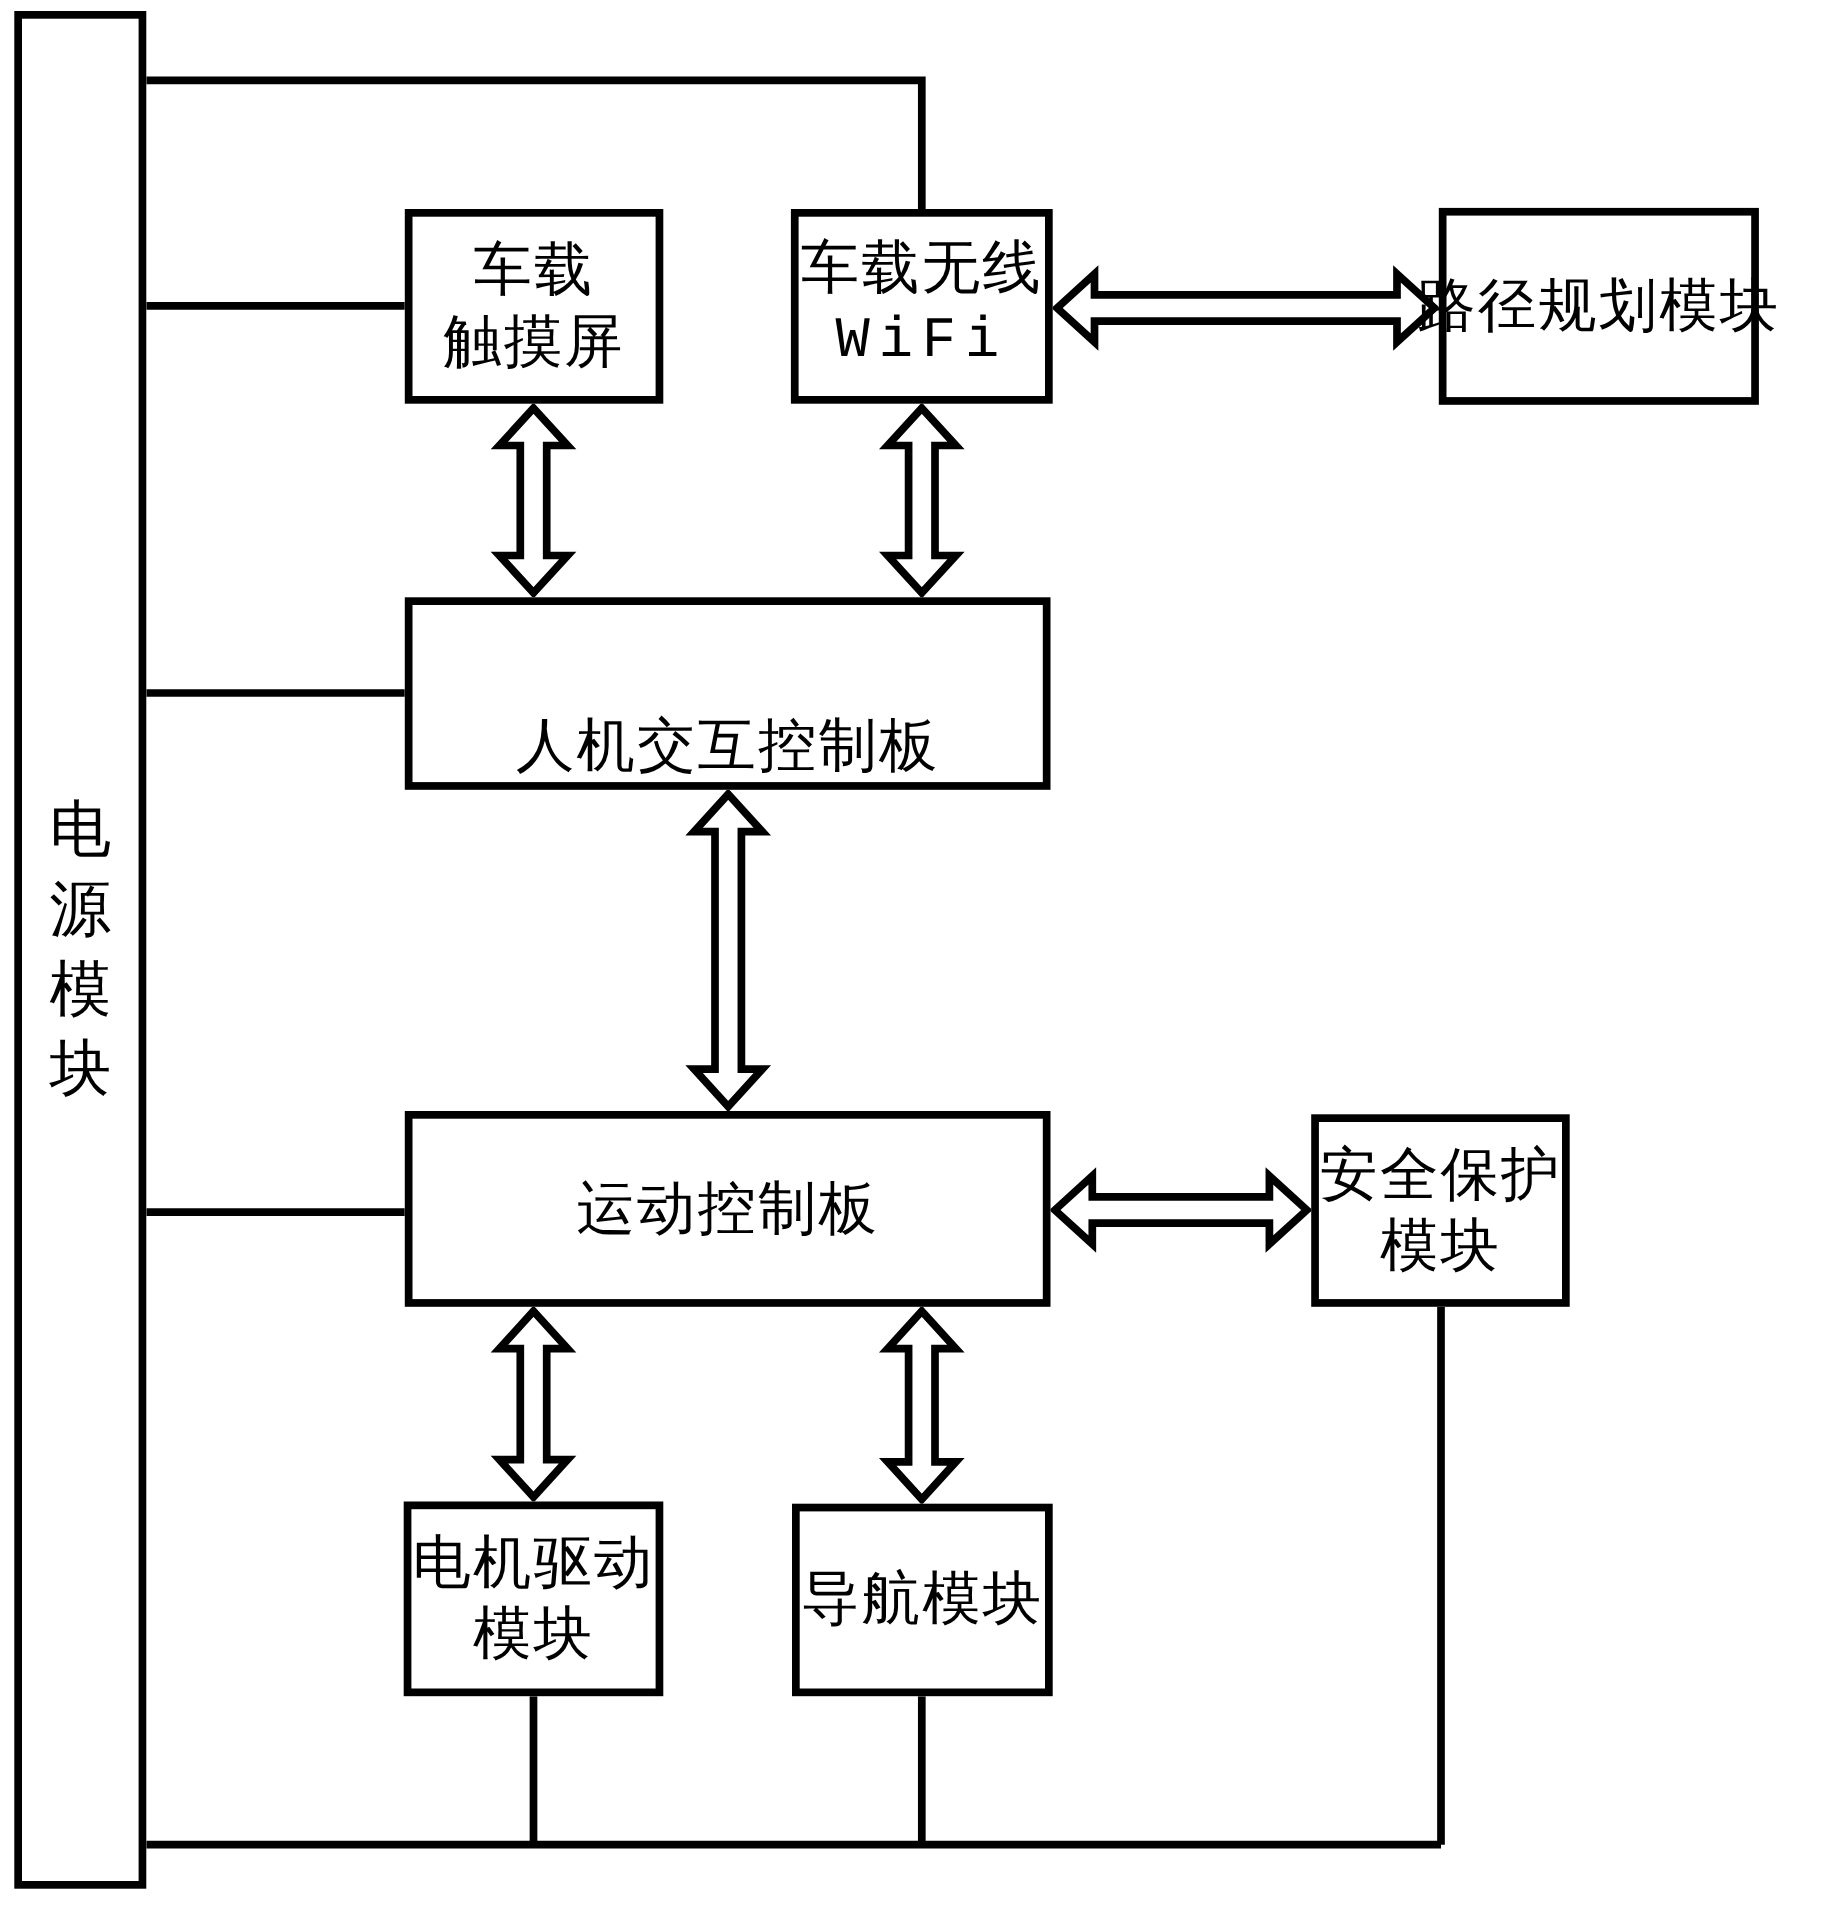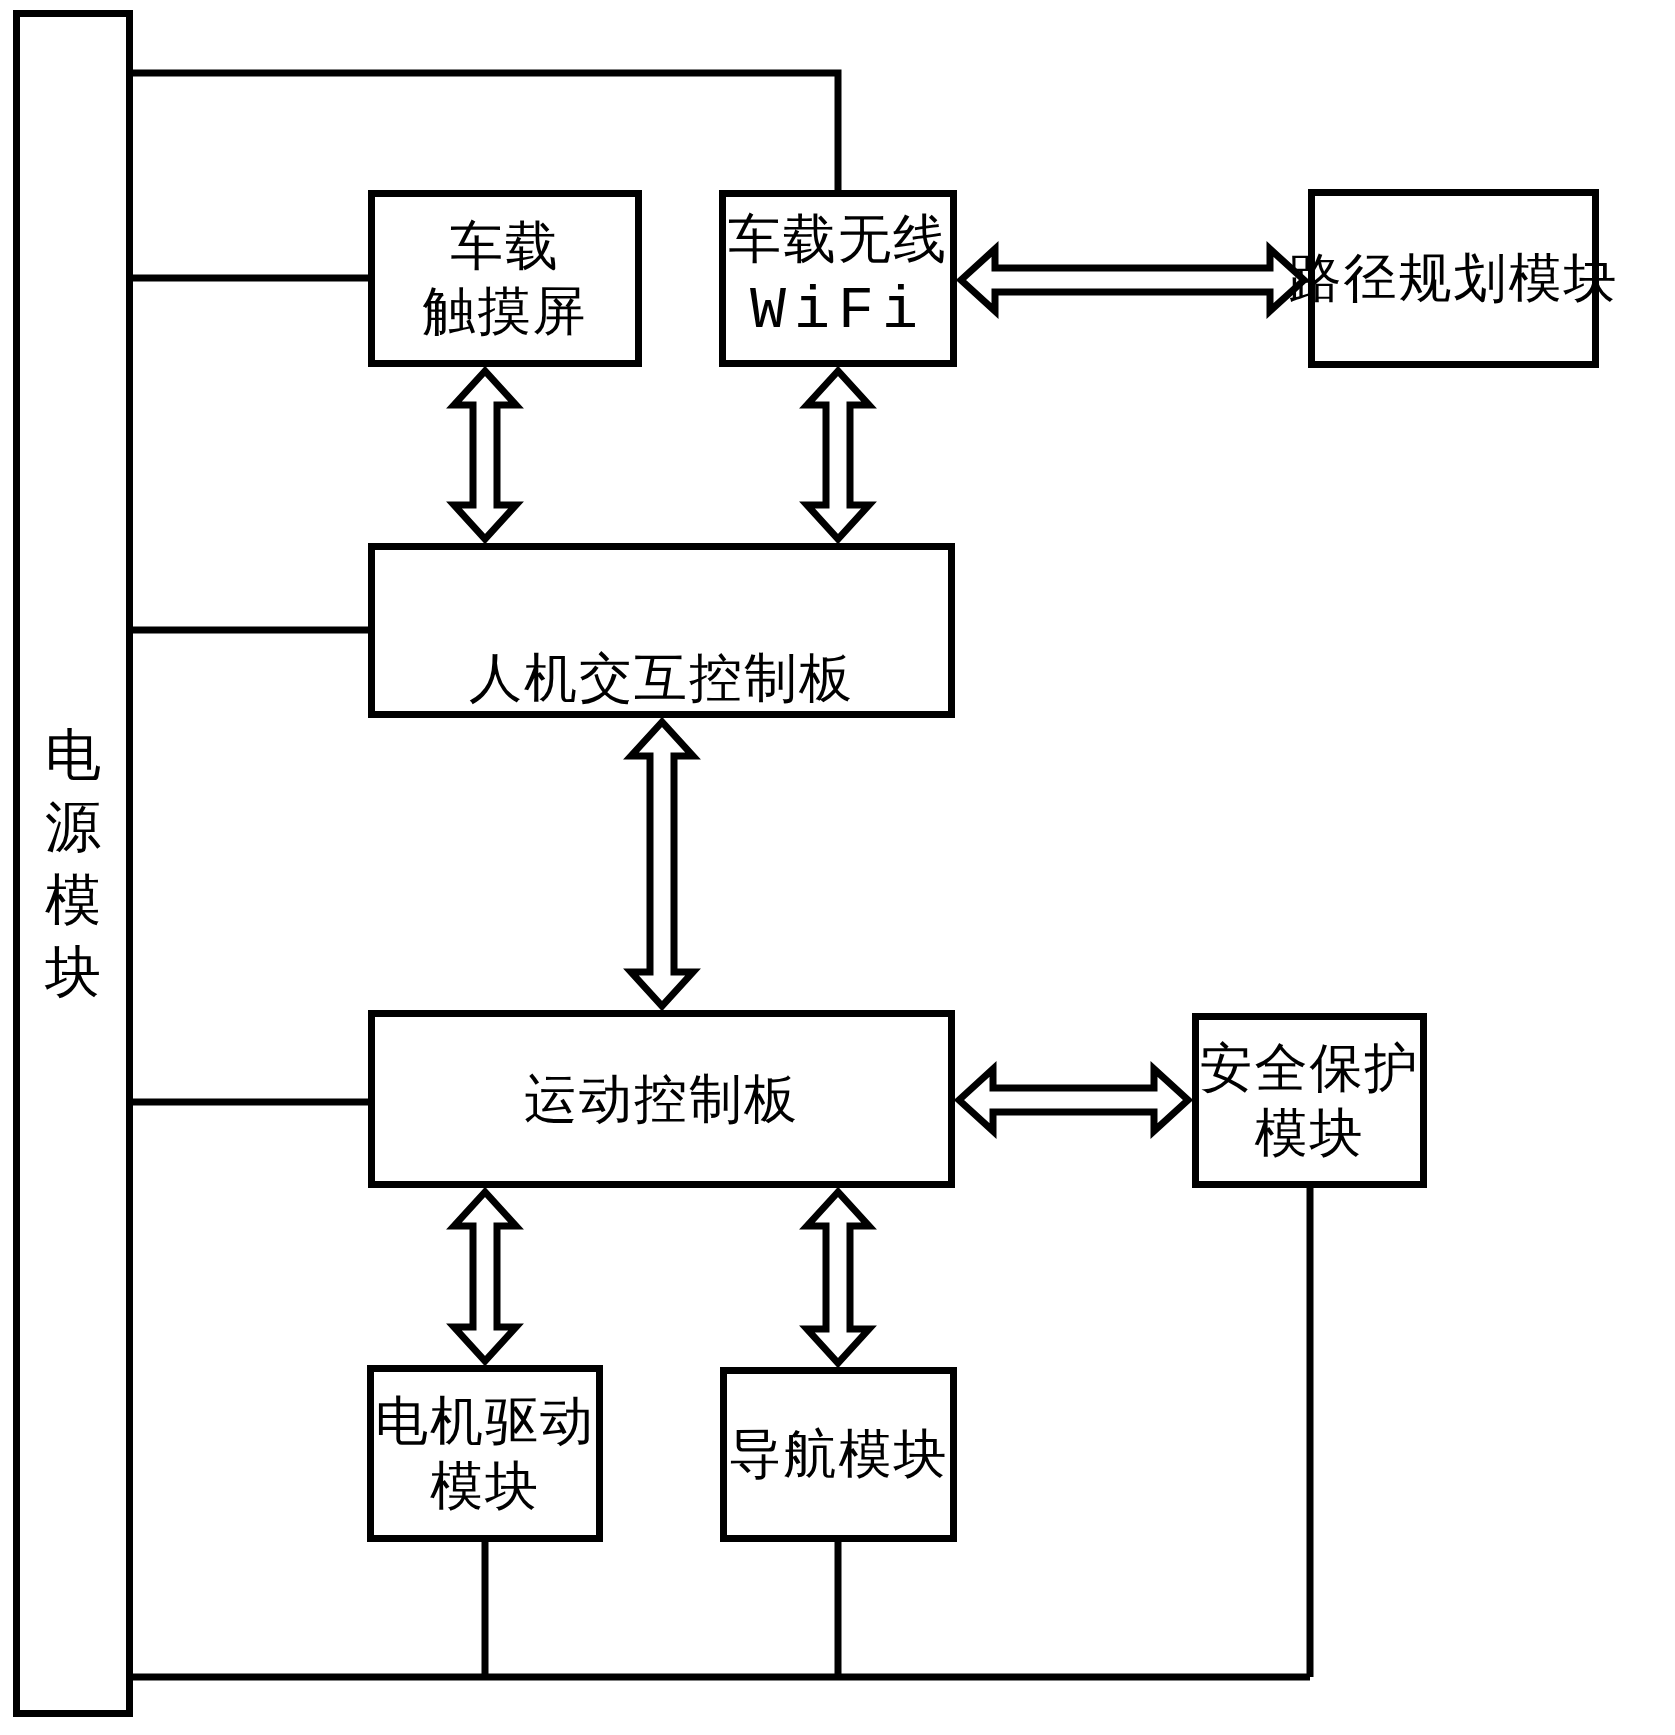--- a/index.html
+++ b/index.html
@@ -33,35 +33,35 @@
     justify-content: center;
     text-align: center;
     font-size: 53px;
     letter-spacing: 2px;
     line-height: 1.22;
     z-index: 2;
   }
   .box .ln { display: block; white-space: nowrap; }
   .latin {
     font-family: "Liberation Mono", "DejaVu Sans Mono", monospace;
-    font-size: 60px;
+    font-size: 52px;
     letter-spacing: 8px;
     line-height: 1.3;
   }
   
   .box.power {
     font-size: 56px;
     letter-spacing: 0;
     line-height: 1.18;
   }
   .box.power .ln { margin: 3px 0; }
 
   
   .power       { left: 13px;   top: 10px;   width: 120px; height: 1707px; }
-  .touchscreen { left: 368px;  top: 190px;  width: 274px; height: 177px; }
+  .touchscreen { left: 368px;  top: 190px;  width: 235px; height: 177px; }
   .wifi        { left: 719px;  top: 190px;  width: 238px; height: 177px; align-items: center; }
   .path        { left: 1308px; top: 189px;  width: 291px; height: 179px; }
   .hmi         { left: 368px;  top: 543px;  width: 587px; height: 175px; justify-content: flex-end; }
   .motion      { left: 368px;  top: 1010px; width: 587px; height: 178px; text-align: center; }
   .safety      { left: 1192px; top: 1013px; width: 235px; height: 175px; }
   .motor       { left: 367px;  top: 1365px; width: 236px; height: 177px; align-items: center; }
   .nav         { left: 720px;  top: 1367px; width: 237px; height: 175px; }
 
   .wire {
     fill: none;

